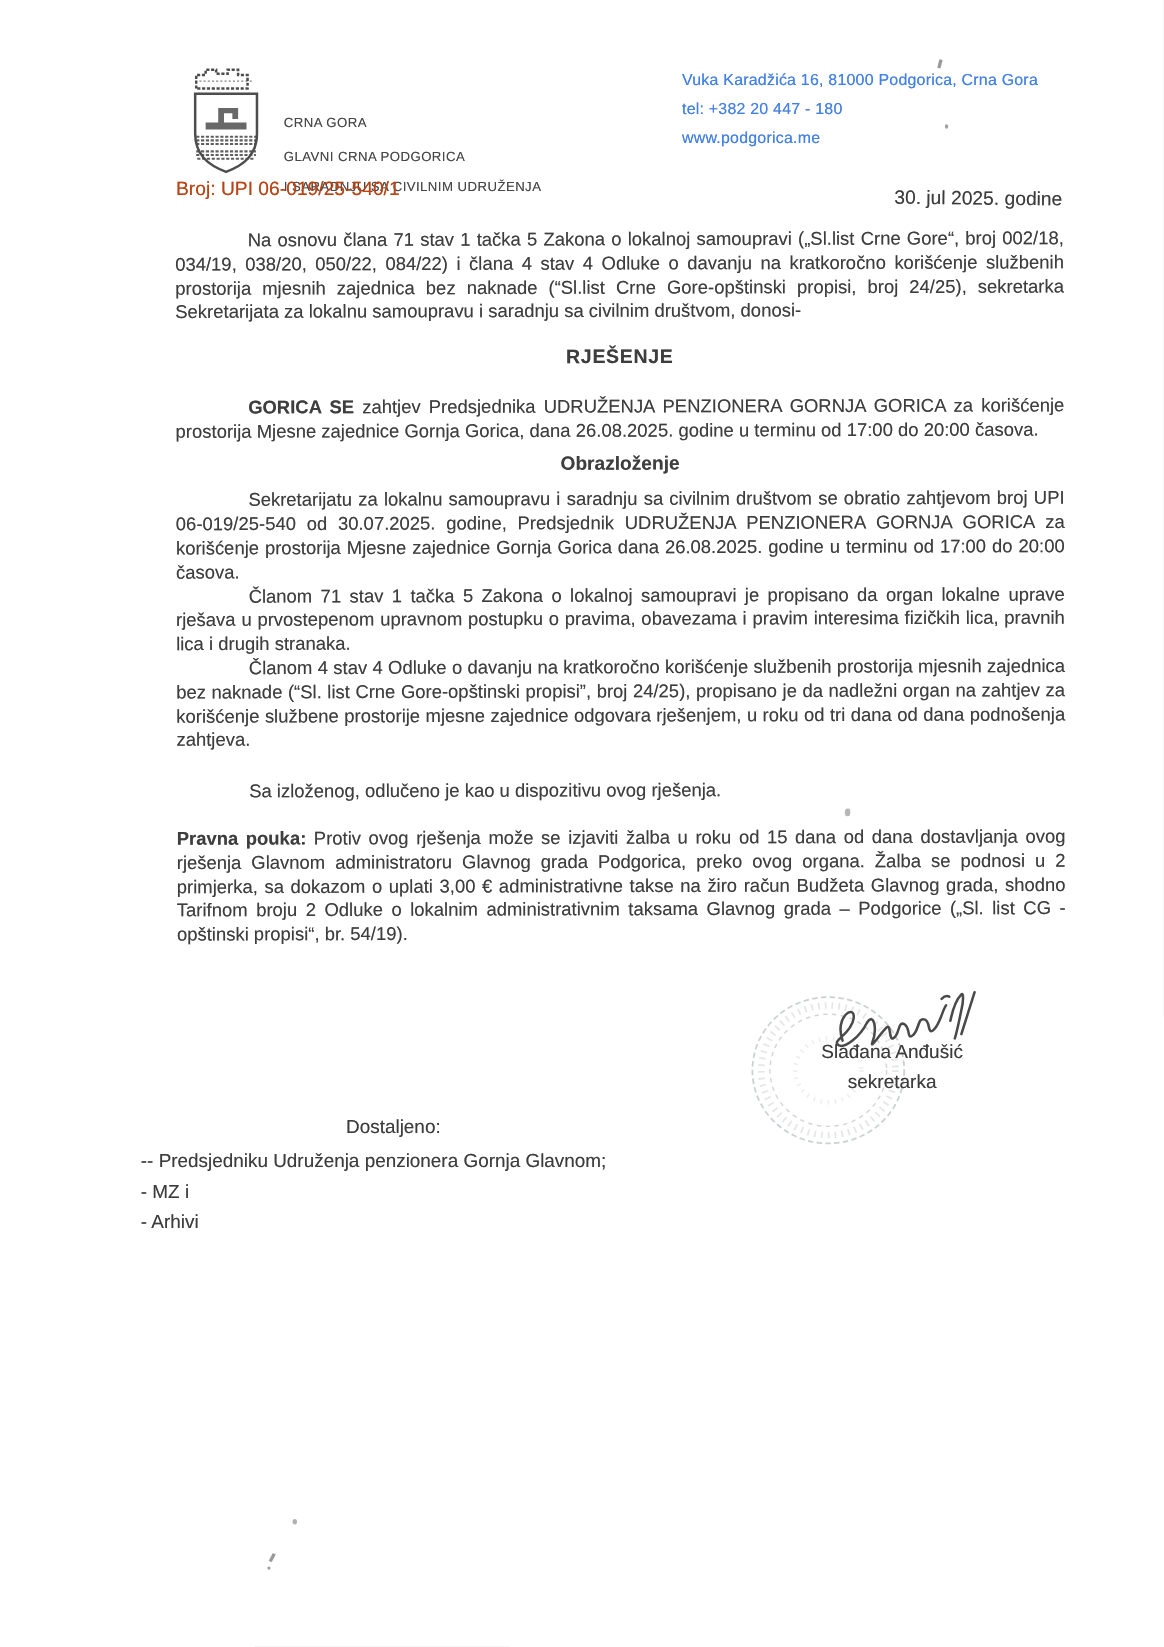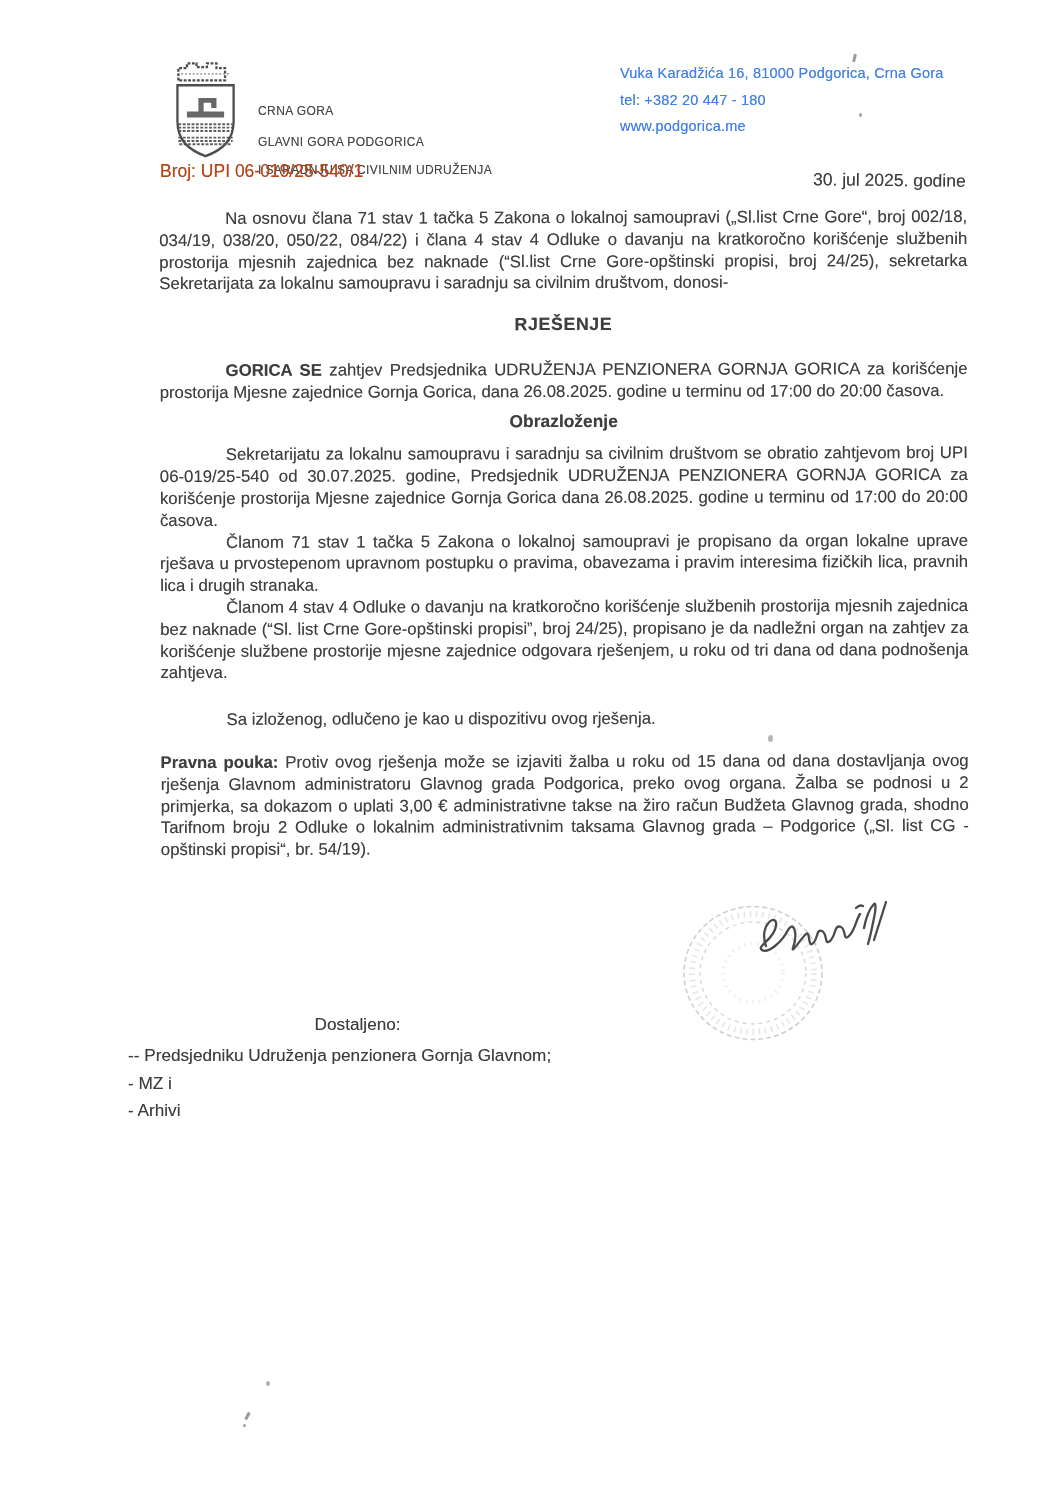--- a/index.html
+++ b/index.html
@@ -62,21 +62,21 @@
         <line x1="13" y1="74.5" x2="70" y2="74.5"></line>
         <line x1="13" y1="78" x2="70" y2="78"></line>
       <line x1="13" y1="85" x2="70" y2="85"></line>
         <line x1="13" y1="88.5" x2="70" y2="88.5"></line>
         <line x1="14" y1="92" x2="69" y2="92"></line>
     </g>
   </svg>
 
   <div class="org">
     <div class="l1">CRNA GORA</div>
-    <div class="l2">GLAVNI GORA PODGORICA</div>
+    <div class="l2">GLAVNI CRNA PODGORICA</div>
     <div>I SARADNJU SA CIVILNIM UDRUŽENJA</div>
   </div>
 
   <div class="contact">
     <div>Vuka Karadžića 16, 81000 Podgorica, Crna Gora</div>
     <div>tel: +382 20 447 - 180</div>
     <div>www.podgorica.me</div>
   </div>
 
   <div class="refnum">Broj: UPI 06-019/25-540/1</div>
@@ -103,20 +103,24 @@
 
   <svg class="signscrawl" viewBox="0 0 152 72">
     <g fill="none" stroke="#4a4a4a" stroke-width="2.3" stroke-linecap="round">
       <path d="M18 52 C10 30 30 18 28 32 C26 46 8 52 14 56 C20 60 34 48 40 36 C46 26 50 40 45 54 C43 60 52 46 58 40 C62 36 60 52 64 50 C70 47 68 34 74 37 C80 40 76 52 82 47 C88 42 86 30 93 33 C98 35 95 48 101 42 C107 36 108 26 112 20"></path>
       <path d="M116 34 C118 24 122 14 126 10 C128 8 128 16 126 24 C124 34 122 44 120 50"></path>
       <path d="M138 8 L126 46"></path>
       <path d="M108 14 C110 12 113 11 115 12"></path>
     </g>
   </svg>
 
+  <div class="signblock">
+    <div class="name">Slađana Anđušić</div>
+    <div class="role">sekretarka</div>
+  </div>
 
   <div class="distribution">
     <div class="dlabel">Dostaljeno:</div>
     <div class="ditem">-- Predsjedniku Udruženja penzionera Gornja Glavnom;</div>
     <div class="ditem">- MZ i</div>
     <div class="ditem">- Arhivi</div>
   </div>
 
   <div class="tick" style="left:853px; top:54px; width:2.5px; height:8px; transform:rotate(14deg);"></div>
   <div class="speck" style="left:859px; top:113px; width:3px; height:4px;"></div>

